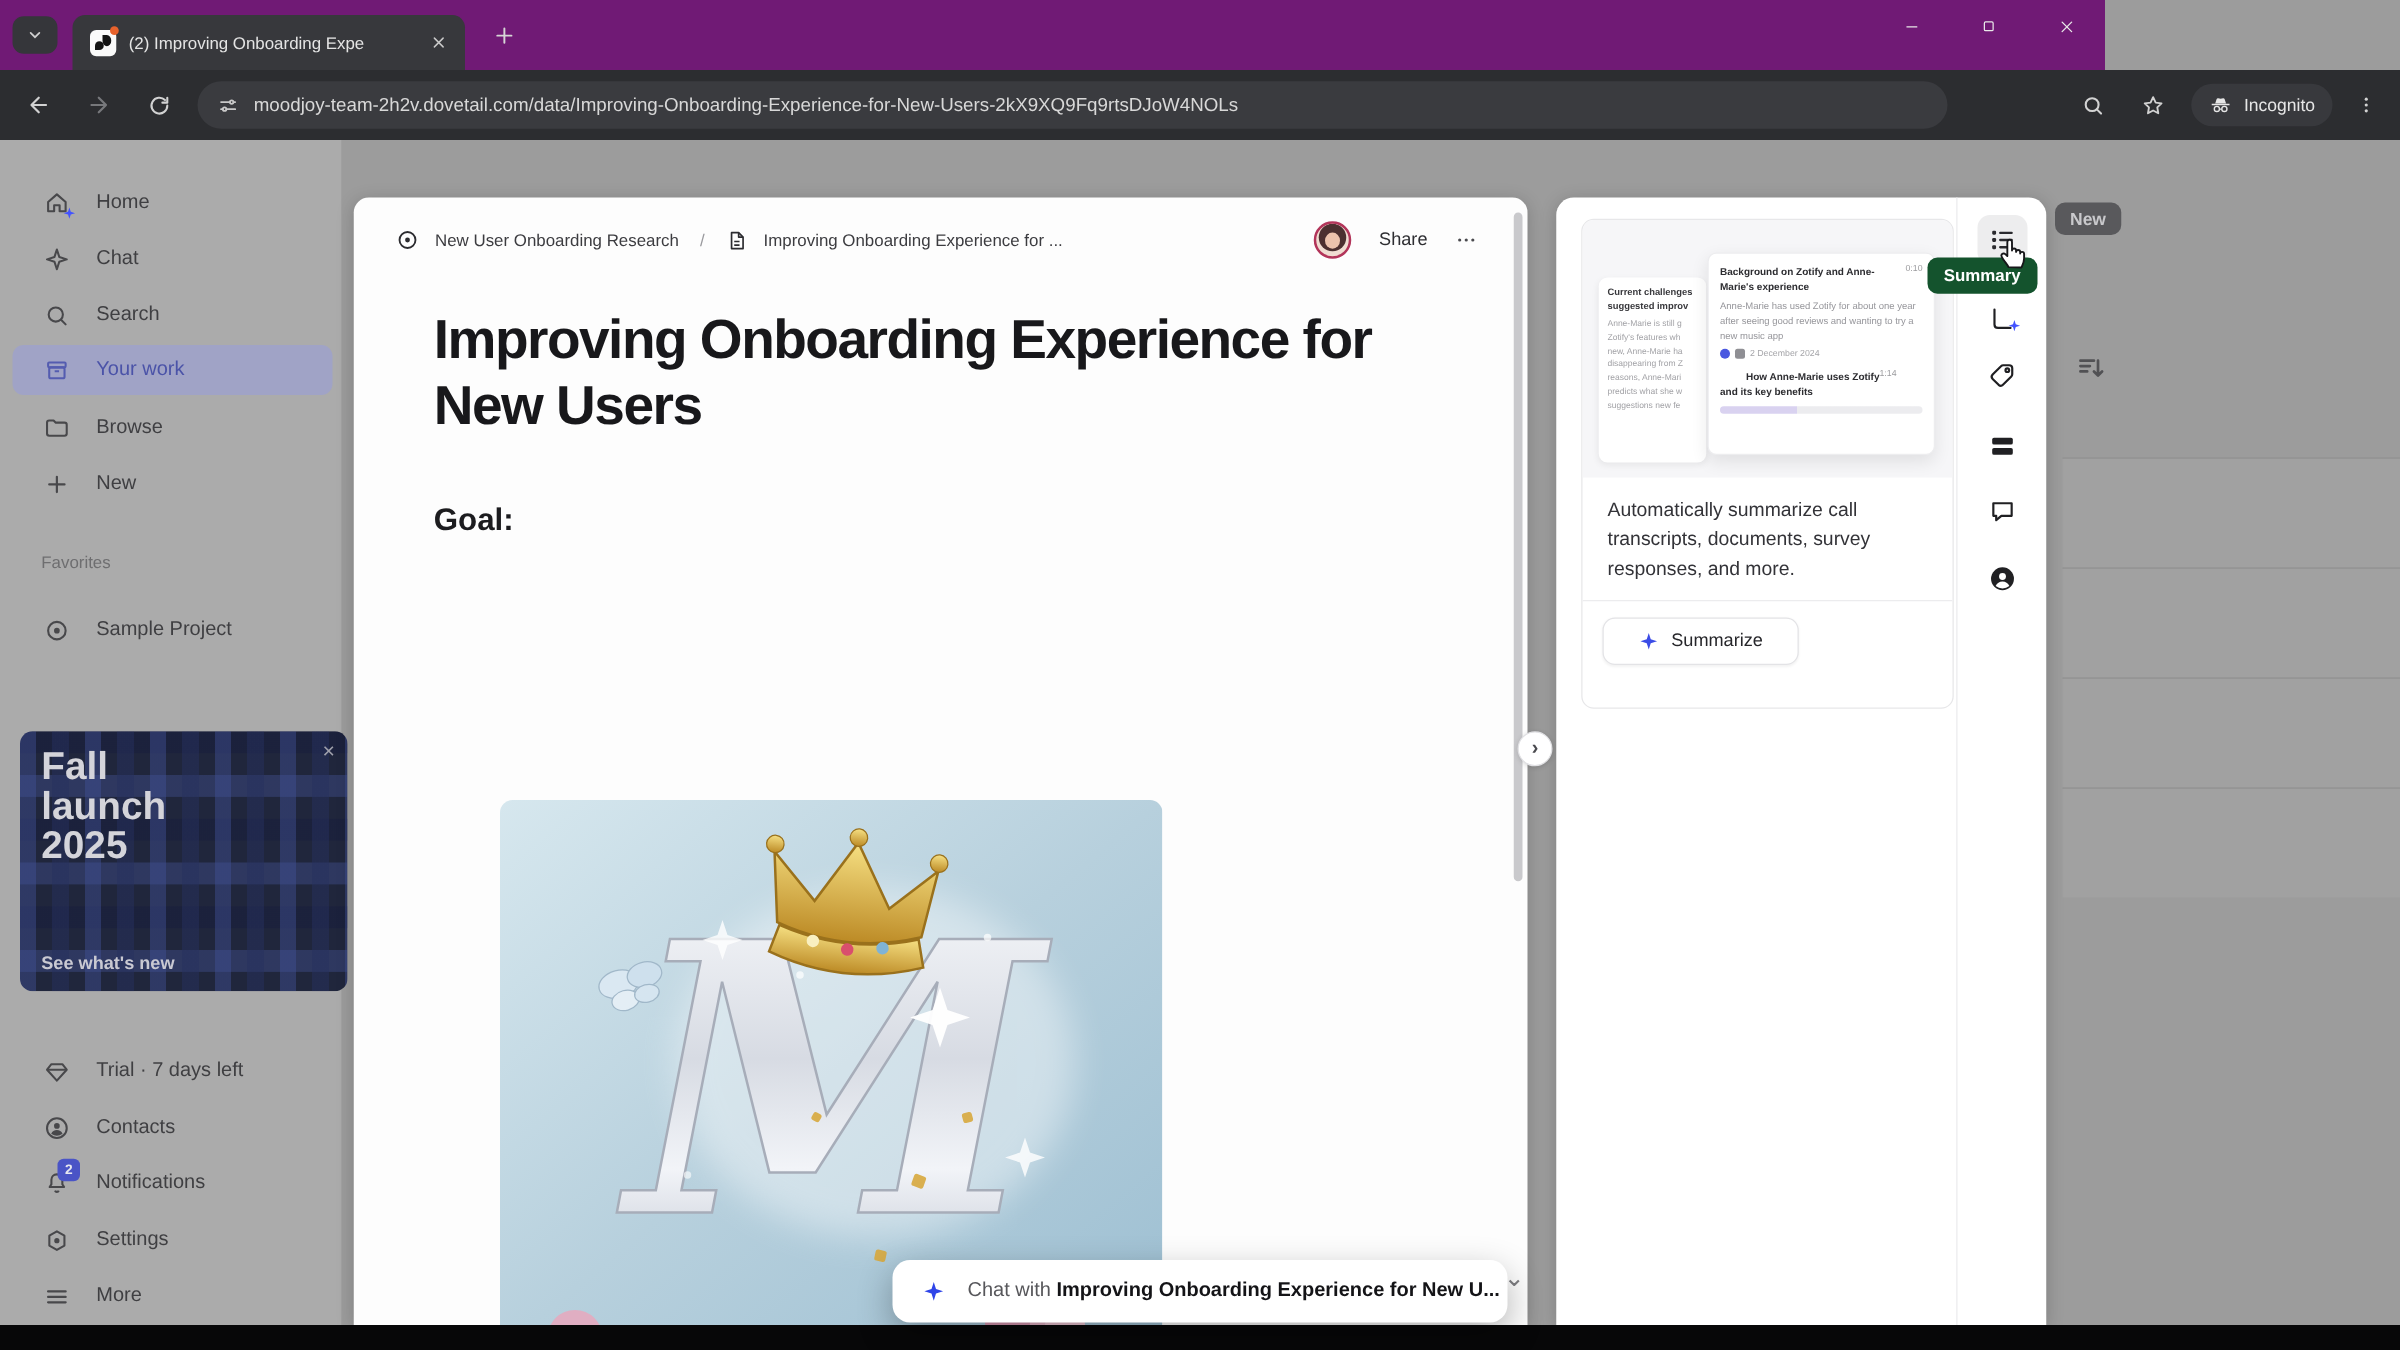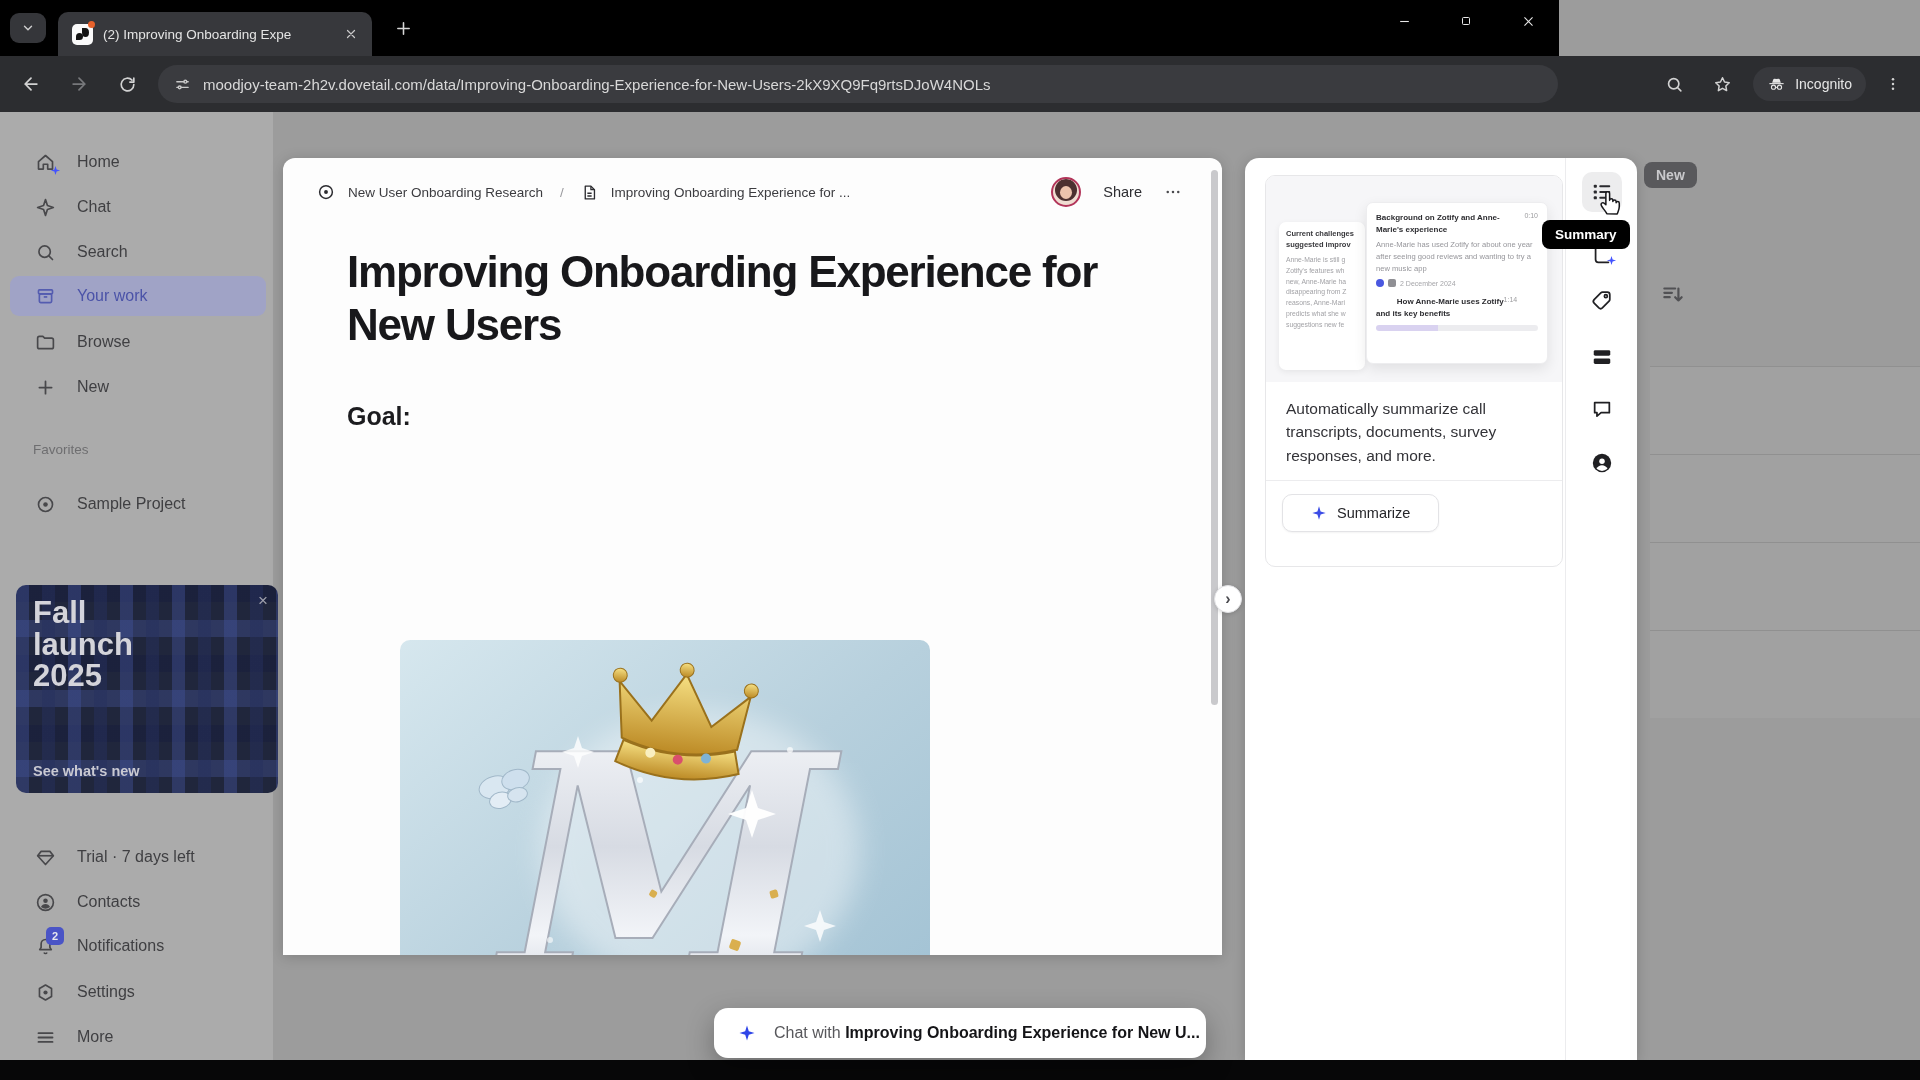--- a/index.html
+++ b/index.html
@@ -1,21 +1,21 @@
 <!DOCTYPE html>
 <html><head>
 <meta charset="utf-8">
 <style>
   * { margin:0; padding:0; box-sizing:border-box; }
   html,body { width:1920px; height:1080px; overflow:hidden; background:#9c9c9c;
               font-family:"Liberation Sans", sans-serif; }
   #screen { position:absolute; inset:0; width:1920px; height:1080px; }
 
   
-  #tabstrip { position:absolute; left:0; top:0; width:1559px; height:56px; background:#000000; display:flex; align-items:center; }
+  #tabstrip { position:absolute; left:0; top:0; width:1684px; height:56px; background:#701a75; display:flex; align-items:center; }
   .tab-search-btn { width:36px; height:30px; margin-left:10px; border-radius:9px; background:#35363a; display:flex; align-items:center; justify-content:center; color:#cfcfcf; }
   .tab { position:relative; margin-left:12px; width:314px; height:44px; margin-top:12px; background:#37383c; border-radius:10px 10px 0 0; display:flex; align-items:center; padding:0 10px 0 14px; }
   .favicon { position:relative; width:21px; height:21px; background:#fafafa; border-radius:5px; flex:0 0 auto; }
   .favicon .fv-a { position:absolute; left:4px; top:9px; width:7px; height:7px; border-radius:50% 50% 50% 0; background:#141414; }
   .favicon .fv-b { position:absolute; left:10px; top:4px; width:7px; height:9px; border-radius:0 50% 50% 50%; background:#141414; }
   .favicon .fv-dot { position:absolute; right:-2px; top:-3px; width:7px; height:7px; border-radius:50%; background:#e8622c; }
   .tab-title { color:#e4e4e4; font-size:13.5px; margin-left:10px; white-space:nowrap; overflow:hidden; flex:1; }
   .tab-close { color:#c9c9c9; font-size:15px; width:22px; height:22px; display:flex; align-items:center; justify-content:center; border-radius:50%; flex:0 0 auto; }
   .newtab-btn { color:#d6d6d6; font-size:22px; margin-left:16px; width:30px; height:30px; display:flex; align-items:center; justify-content:center; border-radius:50%; }
   .win-controls { position:absolute; right:0; top:0; height:42px; display:flex; }
@@ -40,21 +40,21 @@
     background-image:
       linear-gradient(90deg, rgba(64,80,150,.45) 25%, transparent 25% 50%, rgba(38,48,94,.5) 50% 75%, transparent 75%),
       linear-gradient(rgba(25,31,60,.65) 25%, transparent 25% 50%, rgba(84,104,190,.28) 50% 75%, transparent 75%);
     background-size:52px 52px, 70px 70px; overflow:hidden; }
   .promo-title { position:absolute; left:17px; top:12px; color:#d4d4da; font-size:31px; font-weight:700; line-height:1.02; }
   .promo-close { position:absolute; right:10px; top:6px; color:#9fa0ab; font-size:17px; }
   .promo-link { position:absolute; left:17px; bottom:14px; color:#c9c9d2; font-size:14.5px;font-weight:bold; }
   .nbadge { position:absolute; left:13px; top:-7px; min-width:18px; height:18px; background:#4a54c6; border-radius:5px; color:#e7e7ef; font-size:11px; font-weight:700; display:flex; align-items:center; justify-content:center; padding:0 3px; }
 
   
-  #doccard { position:absolute; left:283px; top:158px; width:939px; height:797px; background:#fdfdfd; border-radius:12px 12px 0 0; box-shadow:0 2px 14px rgba(0,0,0,.18); overflow:hidden; }
+  #doccard { position:absolute; left:283px; top:158px; width:939px; height:902px; background:#fdfdfd; border-radius:12px 12px 0 0; box-shadow:0 2px 14px rgba(0,0,0,.18); overflow:hidden; }
   .crumbbar { position:absolute; left:0; top:14px; width:939px; height:40px; display:flex; align-items:center; padding:0 40px 0 34px; }
   .crumb-left { display:flex; align-items:center; gap:13px; color:#3c3c40; font-size:13.5px; }
   .crumb-sep { color:#9a9a9e; margin:0 4px; }
   .crumb-right { margin-left:auto; display:flex; align-items:center; gap:22px; }
   .avatar { width:30px; height:30px; border-radius:50%; border:2px solid #b2355a; overflow:hidden; background:#f0ddd2; position:relative; }
   .avatar .hair { position:absolute; left:2px; top:0px; width:22px; height:22px; border-radius:50%; background:#4c3030; }
   .avatar .face { position:absolute; left:7px; top:7px; width:12px; height:13px; border-radius:50%; background:#ecc3ad; }
   .share-lbl { font-size:14.5px; color:#2e2e32; }
   .doc-title { position:absolute; left:64px; top:88px; width:800px; font-size:44px; font-weight:700; letter-spacing:-1.2px; line-height:1.2; color:#18181b; }
   .goal-h { position:absolute; left:64px; top:244px; font-size:25px; font-weight:700; color:#1c1c1f; }
@@ -63,21 +63,21 @@
   .doc-image { position:absolute; left:117px; top:482px; width:530px; height:440px; border-radius:10px; overflow:hidden; }
   .vscroll { position:absolute; left:928px; top:12px; width:7px; height:535px; background:#c9c9cc; border-radius:4px; }
   .scroll-chev { position:absolute; left:920px; top:852px; color:#7e7e82; font-size:20px; }
 
   
   #rightpanel { position:absolute; left:1245px; top:158px; width:392px; height:902px; background:#ffffff; border-radius:14px 14px 0 0; box-shadow:0 2px 14px rgba(0,0,0,.18); }
   .rail { position:absolute; left:320px; top:0; width:72px; height:902px; border-left:1px solid #ececee; }
   .rail-btn { position:absolute; left:16px; top:14px; width:40px; height:40px; background:#ededee; border-radius:10px; display:flex; align-items:center; justify-content:center; }
   .rail-ic { position:absolute; left:25px; width:22px; height:22px; color:#202023; display:flex; align-items:center; justify-content:center; }
   .mini-spark { position:absolute; width:11px; height:11px; color:#4353ff; }
-  .tooltip { position:absolute; left:297px; top:62px; background:#000000; color:#fff; font-size:13.5px; font-weight:700; padding:7px 13px; border-radius:8px; z-index:10; white-space:nowrap; }
+  .tooltip { position:absolute; left:297px; top:48px; background:#14532d; color:#fff; font-size:13.5px; font-weight:700; padding:7px 13px; border-radius:8px; z-index:10; white-space:nowrap; }
   .cursor { position:absolute; left:352px; top:30px; z-index:11; }
   .sum-card { position:absolute; left:20px; top:17px; width:298px; height:392px; border:1px solid #e7e7e9; border-radius:10px; background:#fff; overflow:hidden; }
   .sum-preview { position:relative; width:100%; height:206px; background:#f6f6f8; }
   .minicard { position:absolute; background:#fff; border-radius:7px; overflow:hidden; }
   .mc-back { left:13px; top:46px; width:86px; height:148px; box-shadow:0 2px 6px rgba(0,0,0,.07); padding:7px; }
   .mc-back .mc-title { font-size:7.5px; font-weight:700; color:#38383c; line-height:1.45; }
   .mc-back .mc-line { font-size:6.8px; color:#a2a2a6; line-height:1.6; white-space:nowrap; overflow:hidden; }
   .mc-front { left:100px; top:26px; width:182px; height:162px; border:1px solid #ededef; box-shadow:0 5px 14px rgba(0,0,0,.09); padding:9px; }
   .mc-head { display:flex; justify-content:space-between; }
   .mc-head .t { font-size:8px; font-weight:700; color:#2d2d31; line-height:1.45; width:132px; }

